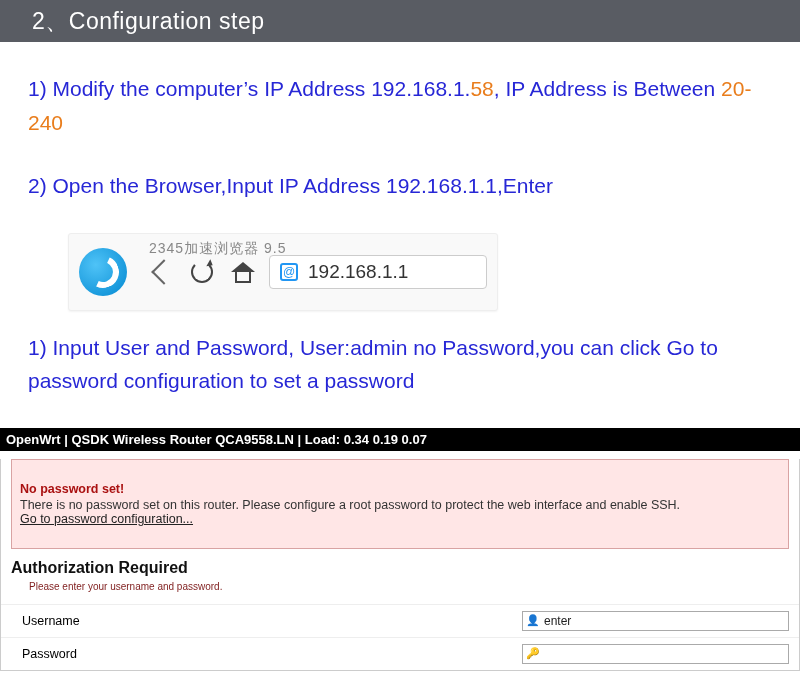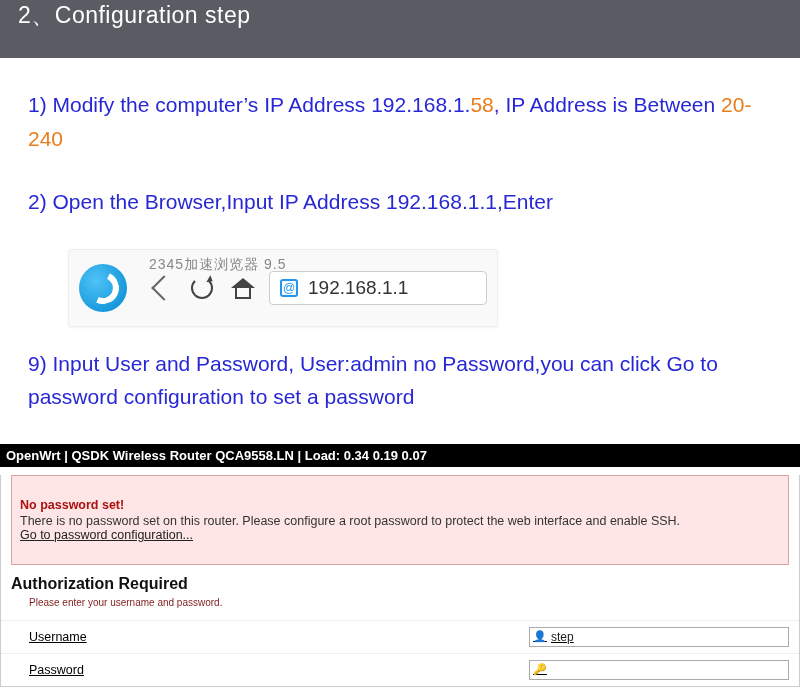--- a/index.html
+++ b/index.html
@@ -1,17 +1,17 @@
 <!DOCTYPE html>
 <html><head>
 <meta charset="utf-8">
 <style>
   * { box-sizing: border-box; margin: 0; padding: 0; }
   body { font-family: Arial, "Microsoft YaHei", sans-serif; width: 800px; background: #fff; }
-  .header-bar { background: #595c63; height: 58px; color: #fff; font-size: 23px; letter-spacing: .5px; padding-left: 18px; display: flex; }
+  .header-bar { background: #595c63; height: 42px; color: #fff; font-size: 23px; letter-spacing: .5px; padding-left: 32px; display: flex; align-items: center; }
   .content { padding: 30px 30px 0 28px; }
   .step { color: #2727d6; font-size: 21px; line-height: 1.6; margin-bottom: 30px; }
   .orange { color: #e97d1c; }
   .browser-mock { margin: 10px 0 20px 40px; width: 430px; height: 78px; border: 1px solid #eee; border-radius: 3px; background: #f9f9f9; position: relative; display: flex; align-items: center; padding: 8px 10px; box-shadow: 0 1px 2px rgba(0,0,0,.05); }
   .ie-icon { width: 48px; height: 48px; border-radius: 50%; background: radial-gradient(circle at 35% 35%, #4fc3f7 0%, #0288d1 100%); position: relative; margin-right: 12px; }
   .ie-icon::after { content:""; position:absolute; top:8px; left:8px; right:8px; bottom:8px; border:6px solid #fff; border-radius:50%; border-top-color:transparent; border-left-color:transparent; transform:rotate(-20deg); }
   .browser-title { position: absolute; top: 6px; left: 80px; font-size: 14px; color: #888; letter-spacing: 1px; }
   .nav-icons { display: flex; align-items: center; margin-left: 16px; gap: 18px; }
   .chevron { width: 18px; height: 18px; border-left: 2px solid #666; border-bottom: 2px solid #666; transform: rotate(45deg); }
   .reload { width: 22px; height: 22px; border: 2px solid #444; border-radius: 50%; border-top-color: transparent; position: relative; }
@@ -23,21 +23,21 @@
   .addr-icon { width: 18px; height: 18px; border: 2px solid #2196f3; border-radius: 3px; font-size: 12px; color: #2196f3; display:flex; align-items:center; justify-content:center; margin-right: 10px; }
   .addr-text { font-size: 19px; color: #333; }
   .router-header { background: #000; color: #fff; font-size: 13px; padding: 4px 6px; font-weight: bold; margin-top: 18px; }
   .router-body { border: 1px solid #ccc; border-top: none; padding: 0; }
   .warn-box { margin: 8px 10px; background: #ffe6e6; border: 1px solid #d9a3a3; padding: 22px 8px; font-size: 12.5px; }
   .warn-title { font-weight: bold; color: #a11; }
   .warn-text { color: #333; margin-top: 2px; }
   .warn-link { color: #222; text-decoration: underline; cursor: pointer; }
   .auth-req { font-weight: bold; font-size: 16px; margin: 10px 10px 4px; color: #111; }
   .auth-sub { font-size: 10px; margin: 0 28px 12px; color: #7f1d1d; }
-  .field-row { display: flex; align-items: center; border-top: 1px solid #eee; padding: 6px 10px 6px 28px; font-size: 12.5px; text-decoration: underline; }
+  .field-row { display: flex; align-items: center; border-top: 1px solid #eee; padding: 6px 10px 6px 21px; font-size: 12.5px; }
   .field-row .lbl { flex: 0 0 500px; }
   .field-input { flex: 1; display: flex; align-items: center; border: 1px solid #aaa; height: 20px; padding: 0 3px; background: #fff; }
   .mini-icon { width: 14px; height: 14px; margin-right: 4px; display:inline-flex; align-items:center; justify-content:center; font-size: 11px; }
   .user-ic { color: #c28b2c; }
   .key-ic { color: #d4a017; }
   .field-val { font-size: 12px; color: #222; }
 </style>
 </head>
 <body>
 
@@ -63,42 +63,42 @@
       <div class="reload"></div>
       <div class="home"></div>
     </div>
     <div class="addr-bar">
       <span class="addr-icon">@</span>
       <span class="addr-text">192.168.1.1</span>
     </div>
   </div>
 
   <div class="step">
-    <span>9) Input User and Password, User:admin  no Password,you can click Go to password configuration to set a password</span>
+    <span>1) Input User and Password, User:admin  no Password,you can click Go to password configuration to set a password</span>
   </div>
 
 </div>
 
 <div class="router-header">
   <span>OpenWrt | QSDK Wireless Router QCA9558.LN | Load: 0.34 0.19 0.07</span>
 </div>
 <div class="router-body">
   <div class="warn-box">
     <div class="warn-title">No password set!</div>
     <div class="warn-text">There is no password set on this router. Please configure a root password to protect the web interface and enable SSH.</div>
     <span class="warn-link">Go to password configuration...</span>
   </div>
   <div class="auth-req">Authorization Required</div>
   <div class="auth-sub">Please enter your username and password.</div>
 
   <div class="field-row">
     <span class="lbl">Username</span>
     <div class="field-input">
       <span class="mini-icon user-ic">👤</span>
-      <span class="field-val">step</span>
+      <span class="field-val">enter</span>
     </div>
   </div>
 
   <div class="field-row">
     <span class="lbl">Password</span>
     <div class="field-input">
       <span class="mini-icon key-ic">🔑</span>
       <span class="field-val"></span>
     </div>
   </div>

